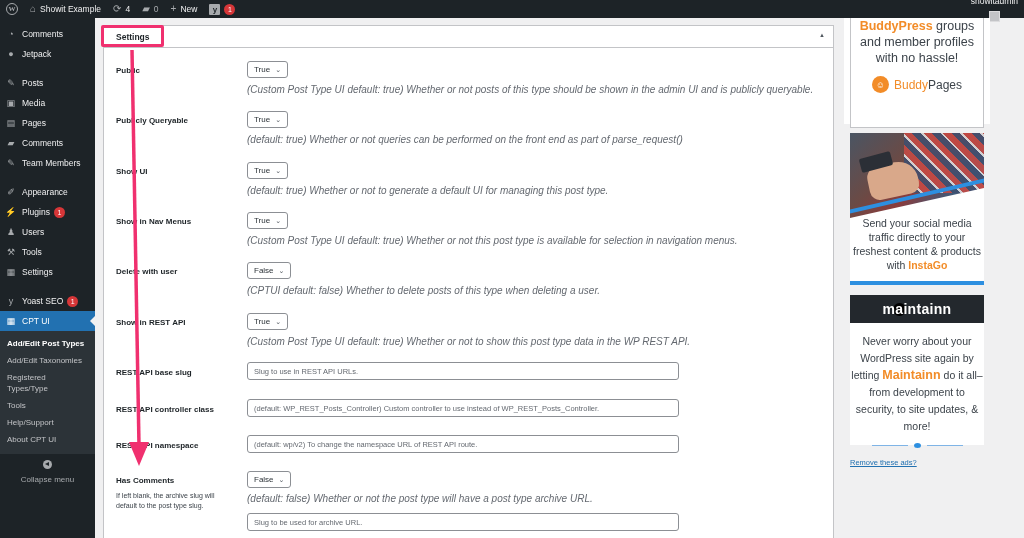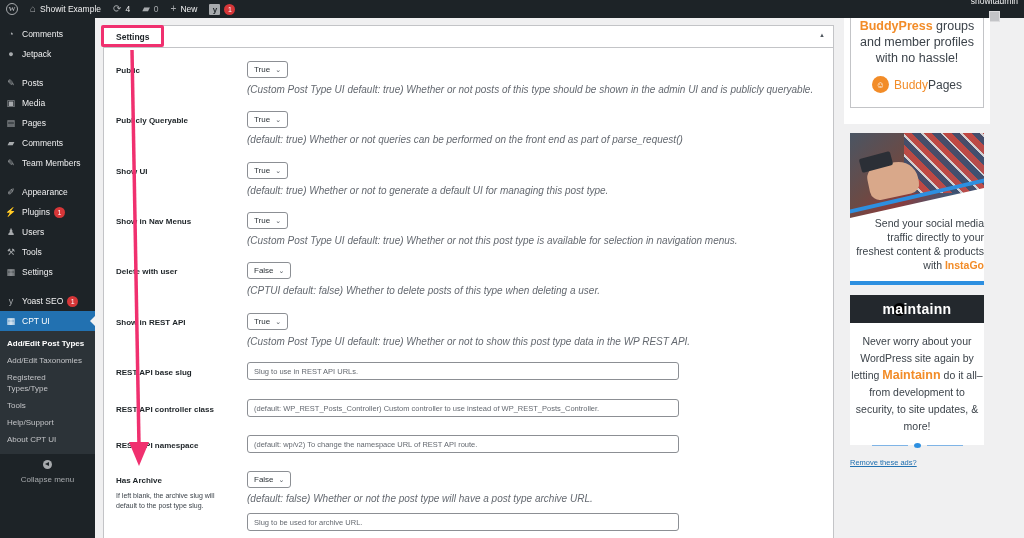--- a/index.html
+++ b/index.html
@@ -46,37 +46,37 @@
   .row .select { position: absolute; left: 143px; height: 17px; border: 1px solid #8c8f94; border-radius: 3px; padding: 0 6px; display: flex; align-items: center; gap: 5px; font-size: 8px; color: #2c3338; background: #fff; }
   .row .select .chev { font-size: 7px; color: #50575e; }
   .row .desc { position: absolute; left: 143px; font-size: 10px; font-style: italic; color: #646970; white-space: nowrap; }
   .row .text-input { position: absolute; left: 143px; width: 432px; height: 18px; border: 1px solid #8c8f94; border-radius: 3px; padding: 0 6px; font-size: 7.5px; color: #646970; display: flex; align-items: center; background: #fff; }
 
   
   #arrow { position: absolute; left: 0; top: 0; pointer-events: none; }
 
   
   .ad { position: absolute; left: 850px; width: 134px; background: #fff; }
-  .ad1 { top: 18px; height: 90px; border: 1px solid #c3c4c7; border-top: none; text-align: center; padding-top: 0; }
+  .ad1 { top: 18px; height: 110px; border: 1px solid #c3c4c7; border-top: none; text-align: center; padding-top: 0; }
   .ad1 .ad-text { font-size: 12.5px; color: #3c434a; line-height: 16px; margin-top: 0; }
   .ad1 .ad-text .orange { color: #f28c28; font-weight: bold; }
   .ad1 .brand { display: flex; align-items: center; justify-content: center; gap: 5px; margin-top: 10px; font-size: 12px; }
   .ad1 .brand .logo-circle { width: 17px; height: 17px; border-radius: 50%; background: #f28c28; color: #fff; font-size: 9px; display: flex; align-items: center; justify-content: center; }
   .ad1 .brand .buddy { color: #f28c28; }
   .ad1 .brand .pages { color: #3c434a; }
   .ad-frame1 { position: absolute; left: 844px; top: 18px; width: 146px; height: 106px; background: #fff; }
 
   .ad2 { top: 133px; height: 152px; }
   .ad2 .photo { height: 85px; position: relative; overflow: hidden; background: linear-gradient(135deg, #4a5563 0%, #6b4a45 35%, #8a3c3c 55%, #3e5a7a 75%, #c9463e 100%); }
   .ad2 .photo .hand { position: absolute; left: 18px; top: 30px; width: 50px; height: 34px; background: #d9a88a; border-radius: 12px 20px 10px 10px; transform: rotate(-12deg); }
   .ad2 .photo .phone { position: absolute; left: 10px; top: 22px; width: 32px; height: 14px; background: #2b2f36; border-radius: 2px; transform: rotate(-15deg); }
   .ad2 .photo .shirt { position: absolute; right: -10px; top: -10px; width: 90px; height: 70px; background: repeating-linear-gradient(45deg, #c94a44 0 6px, #3d4f70 6px 12px, #e6e6e6 12px 14px); opacity: 0.85; }
   .ad2 .photo .wedge { position: absolute; left: 0; bottom: 0; width: 0; height: 0; border-left: 134px solid transparent; border-bottom: 30px solid #fff; }
   .ad2 .photo .stripe { position: absolute; left: -2px; bottom: 4px; width: 145px; height: 4px; background: #2d8fe0; transform: rotate(-13deg); transform-origin: left bottom; }
-  .ad2 .ad-text { text-align: right; font-size: 10.5px; color: #3c434a; line-height: 14px; margin-top: -2px; }
+  .ad2 .ad-text { text-align: center; font-size: 10.5px; color: #3c434a; line-height: 14px; margin-top: -2px; }
   .ad2 .ad-text .orange { color: #f28c28; font-weight: bold; }
   .ad2 .bar { position: absolute; bottom: 0; left: 0; width: 100%; height: 4px; background: #2d8fe0; }
 
   .ad3 { top: 295px; height: 150px; }
   .ad3 .head { height: 28px; background: #23282d; display: flex; align-items: center; justify-content: center; color: #fff; font-size: 14px; font-weight: bold; letter-spacing: 0.3px; position: relative; }
   .ad3 .head .dot { position: absolute; left: 43px; top: 8px; width: 13px; height: 13px; border-radius: 50%; background: #000; }
   .ad3 .head span { position: relative; }
   .ad3 .ad-text { text-align: center; font-size: 10.5px; color: #3c434a; line-height: 17px; margin-top: 10px; }
   .ad3 .ad-text .orange { color: #f28c28; font-weight: bold; font-size: 12.5px; }
   .ad3 .divider { display: flex; align-items: center; justify-content: center; gap: 6px; margin-top: 8px; }
@@ -263,21 +263,21 @@
     <span class="label" style="top:2px">REST API controller class</span>
     <div class="text-input" style="top:-4px">(default: WP_REST_Posts_Controller) Custom controller to use instead of WP_REST_Posts_Controller.</div>
   </div>
 
   <div class="row" style="top:413px">
     <span class="label" style="top:2px">REST API namespace</span>
     <div class="text-input" style="top:-4px">(default: wp/v2) To change the namespace URL of REST API route.</div>
   </div>
 
   <div class="row" style="top:448px">
-    <span class="label" style="top:2px">Has Archive</span>
+    <span class="label" style="top:2px">Has Comments</span>
     <span class="label-sub" style="top:17px">If left blank, the archive slug will default to the post type slug.</span>
     <div class="select" style="top:-3px">
         <span>False</span>
         <span class="chev">⌄</span>
       </div>
     <span class="desc" style="top:19px">(default: false) Whether or not the post type will have a post type archive URL.</span>
     <div class="text-input" style="top:39px">Slug to be used for archive URL.</div>
   </div>
 </div>
 

